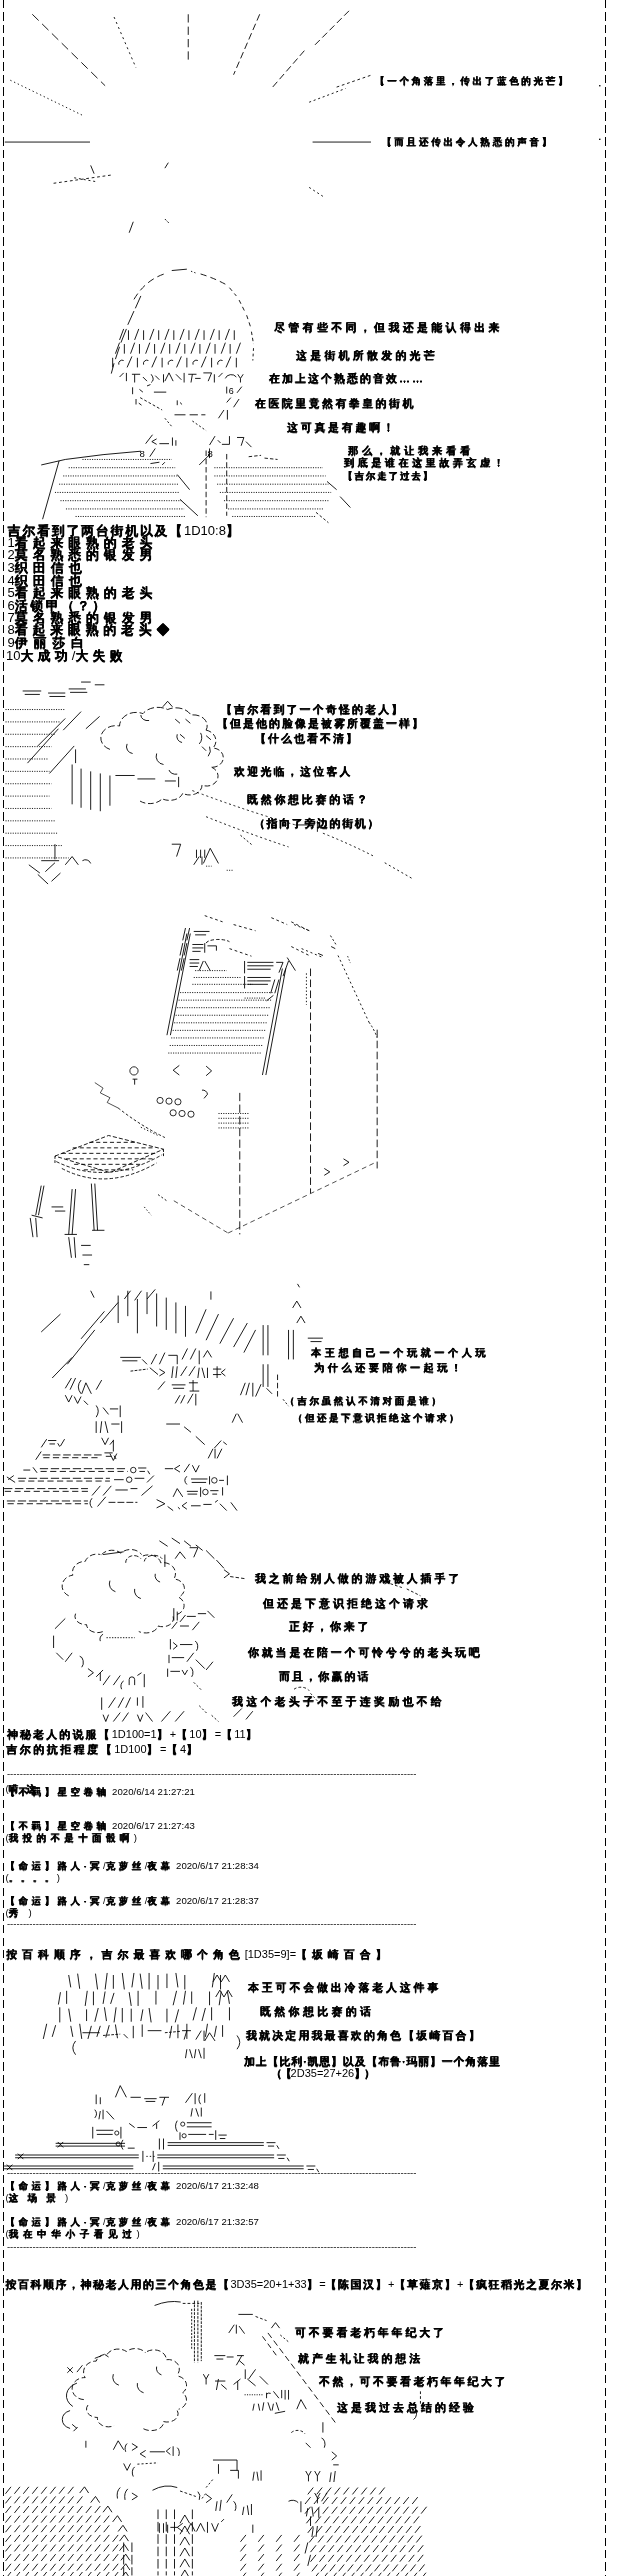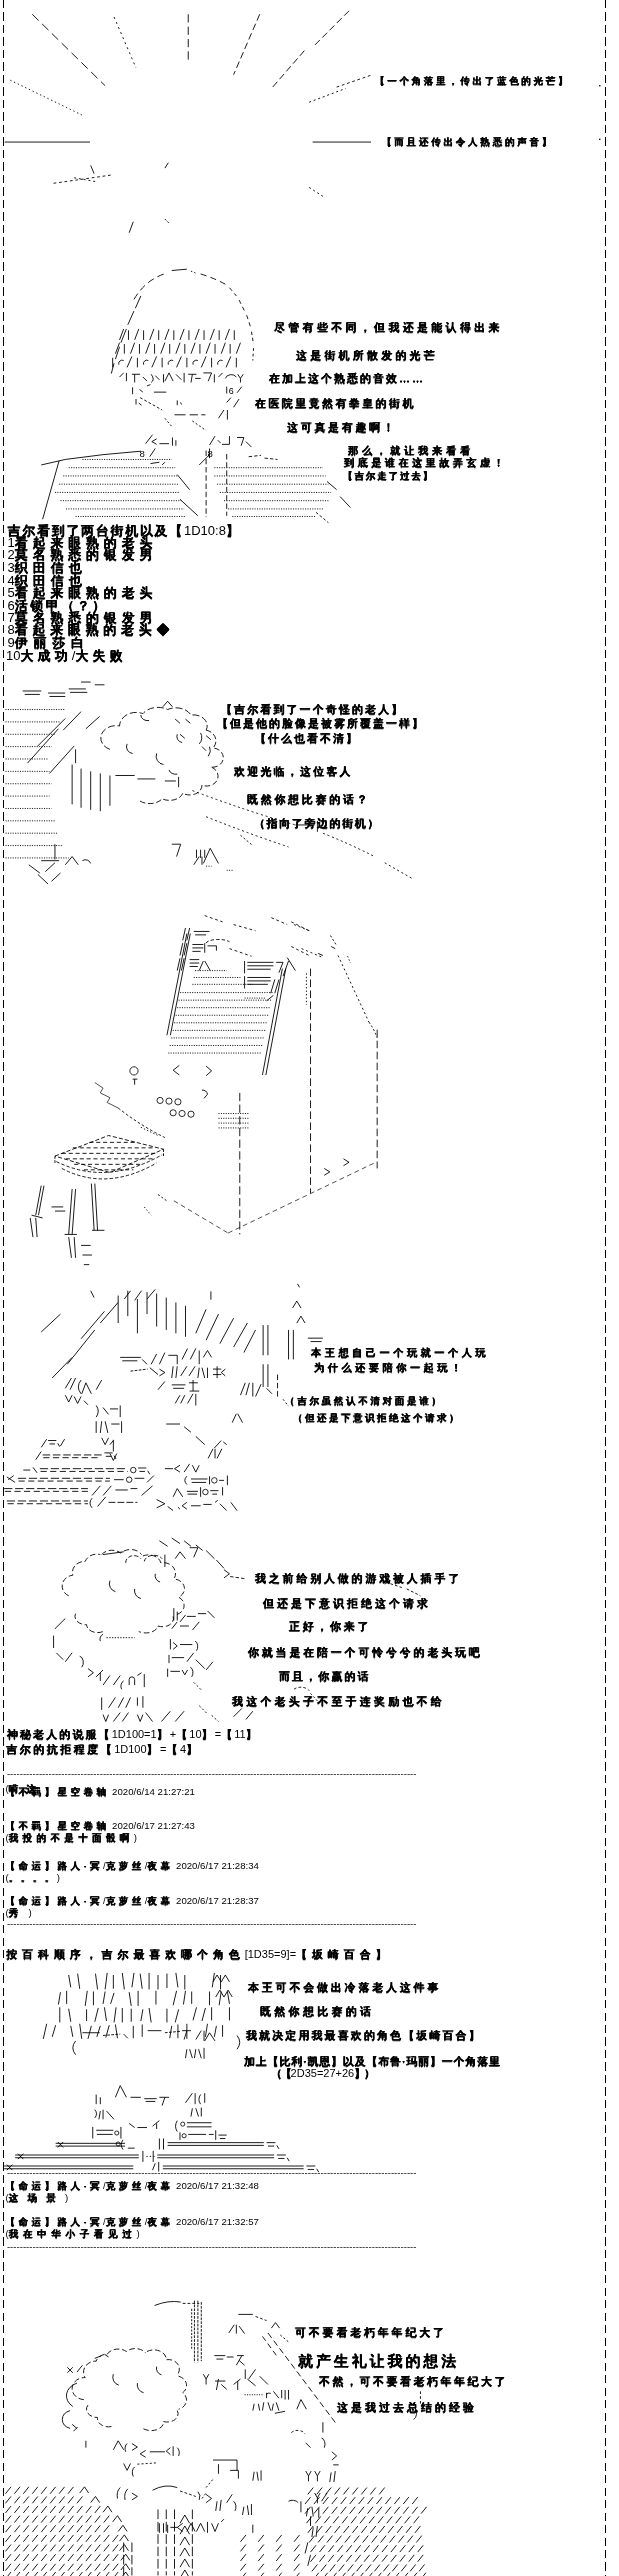--- a/index.html
+++ b/index.html
@@ -1038,21 +1038,22 @@
     <div class="t" id="A1" style="left:6.2px;top:1949px;font-size:11px;letter-spacing:4.9px">按百科顺序，吉尔最喜欢哪个角色<span class="a">[1D35=9]=</span>【坂崎百合】</div>
     <div class="t" id="Y1" style="left:248px;top:1982px;font-size:11px;letter-spacing:2.8px">本王可不会做出冷落老人这件事</div>
     <div class="t" id="Y2" style="left:260px;top:2006px;font-size:11px;letter-spacing:3.3px">既然你想比赛的话</div>
     <div class="t" id="Y3" style="left:246px;top:2030px;font-size:11px;letter-spacing:2.1px">我就决定用我最喜欢的角色【坂崎百合】</div>
     <div class="t" id="Y4" style="left:244px;top:2056px;font-size:11px;letter-spacing:0.8px">加上【比利·凯恩】以及【布鲁·玛丽】一个角落里</div>
     <div class="t" id="Y5" style="left:271px;top:2068px;font-size:11px;letter-spacing:-1.2px">（【<span class="a">2D35=27+26</span>】）</div>
     <div class="t" id="P9" style="left:5.5px;top:2181px;font-size:9.6px;letter-spacing:3.4px">【命运】路人·冥<span class="a">/</span>克萝丝<span class="a">/</span>夜幕<span class="a"> 2020/6/17 21:32:48</span></div>
     <div class="t" id="P10" style="left:5.5px;top:2193px;font-size:9.6px;letter-spacing:9.2px"><span class="a">(</span>这场景<span class="a">)</span></div>
     <div class="t" id="P11" style="left:5.5px;top:2217px;font-size:9.6px;letter-spacing:3.4px">【命运】路人·冥<span class="a">/</span>克萝丝<span class="a">/</span>夜幕<span class="a"> 2020/6/17 21:32:57</span></div>
     <div class="t" id="P12" style="left:5.5px;top:2229px;font-size:9.6px;letter-spacing:4.6px"><span class="a">(</span>我在中华小子看见过<span class="a">)</span></div>
+    <div class="t" id="A2" style="left:5.5px;top:2279px;font-size:11px;letter-spacing:1.5px">按百科顺序，神秘老人用的三个角色是【<span class="a">3D35=20+1+33</span>】<span class="a">=</span>【陈国汉】<span class="a">+</span>【草薙京】<span class="a">+</span>【疯狂稻光之夏尔米】</div>
     <div class="t" id="Z1" style="left:295px;top:2327px;font-size:11px;letter-spacing:2.8px">可不要看老朽年年纪大了</div>
-    <div class="t" id="Z2" style="left:298px;top:2353px;font-size:15px;letter-spacing:2.9px">就产生礼让我的想法</div>
+    <div class="t" id="Z2" style="left:298px;top:2353px;font-size:11px;letter-spacing:2.9px">就产生礼让我的想法</div>
     <div class="t" id="Z3" style="left:319px;top:2376px;font-size:11px;letter-spacing:2.5px">不然，可不要看老朽年年纪大了</div>
     <div class="t" id="Z4" style="left:337px;top:2402px;font-size:11px;letter-spacing:3px">这是我过去总结的经验</div>
     <div class="sep" style="left:6.9px;top:1769px">--------------------------------------------------------------------------------------------------------------------------------</div>
     <div class="sep" style="left:6.9px;top:1919px">--------------------------------------------------------------------------------------------------------------------------------</div>
     <div class="sep" style="left:6.9px;top:2168px">--------------------------------------------------------------------------------------------------------------------------------</div>
     <div class="sep" style="left:6.9px;top:2242px">--------------------------------------------------------------------------------------------------------------------------------</div>
 </div>
 
 </body></html>

